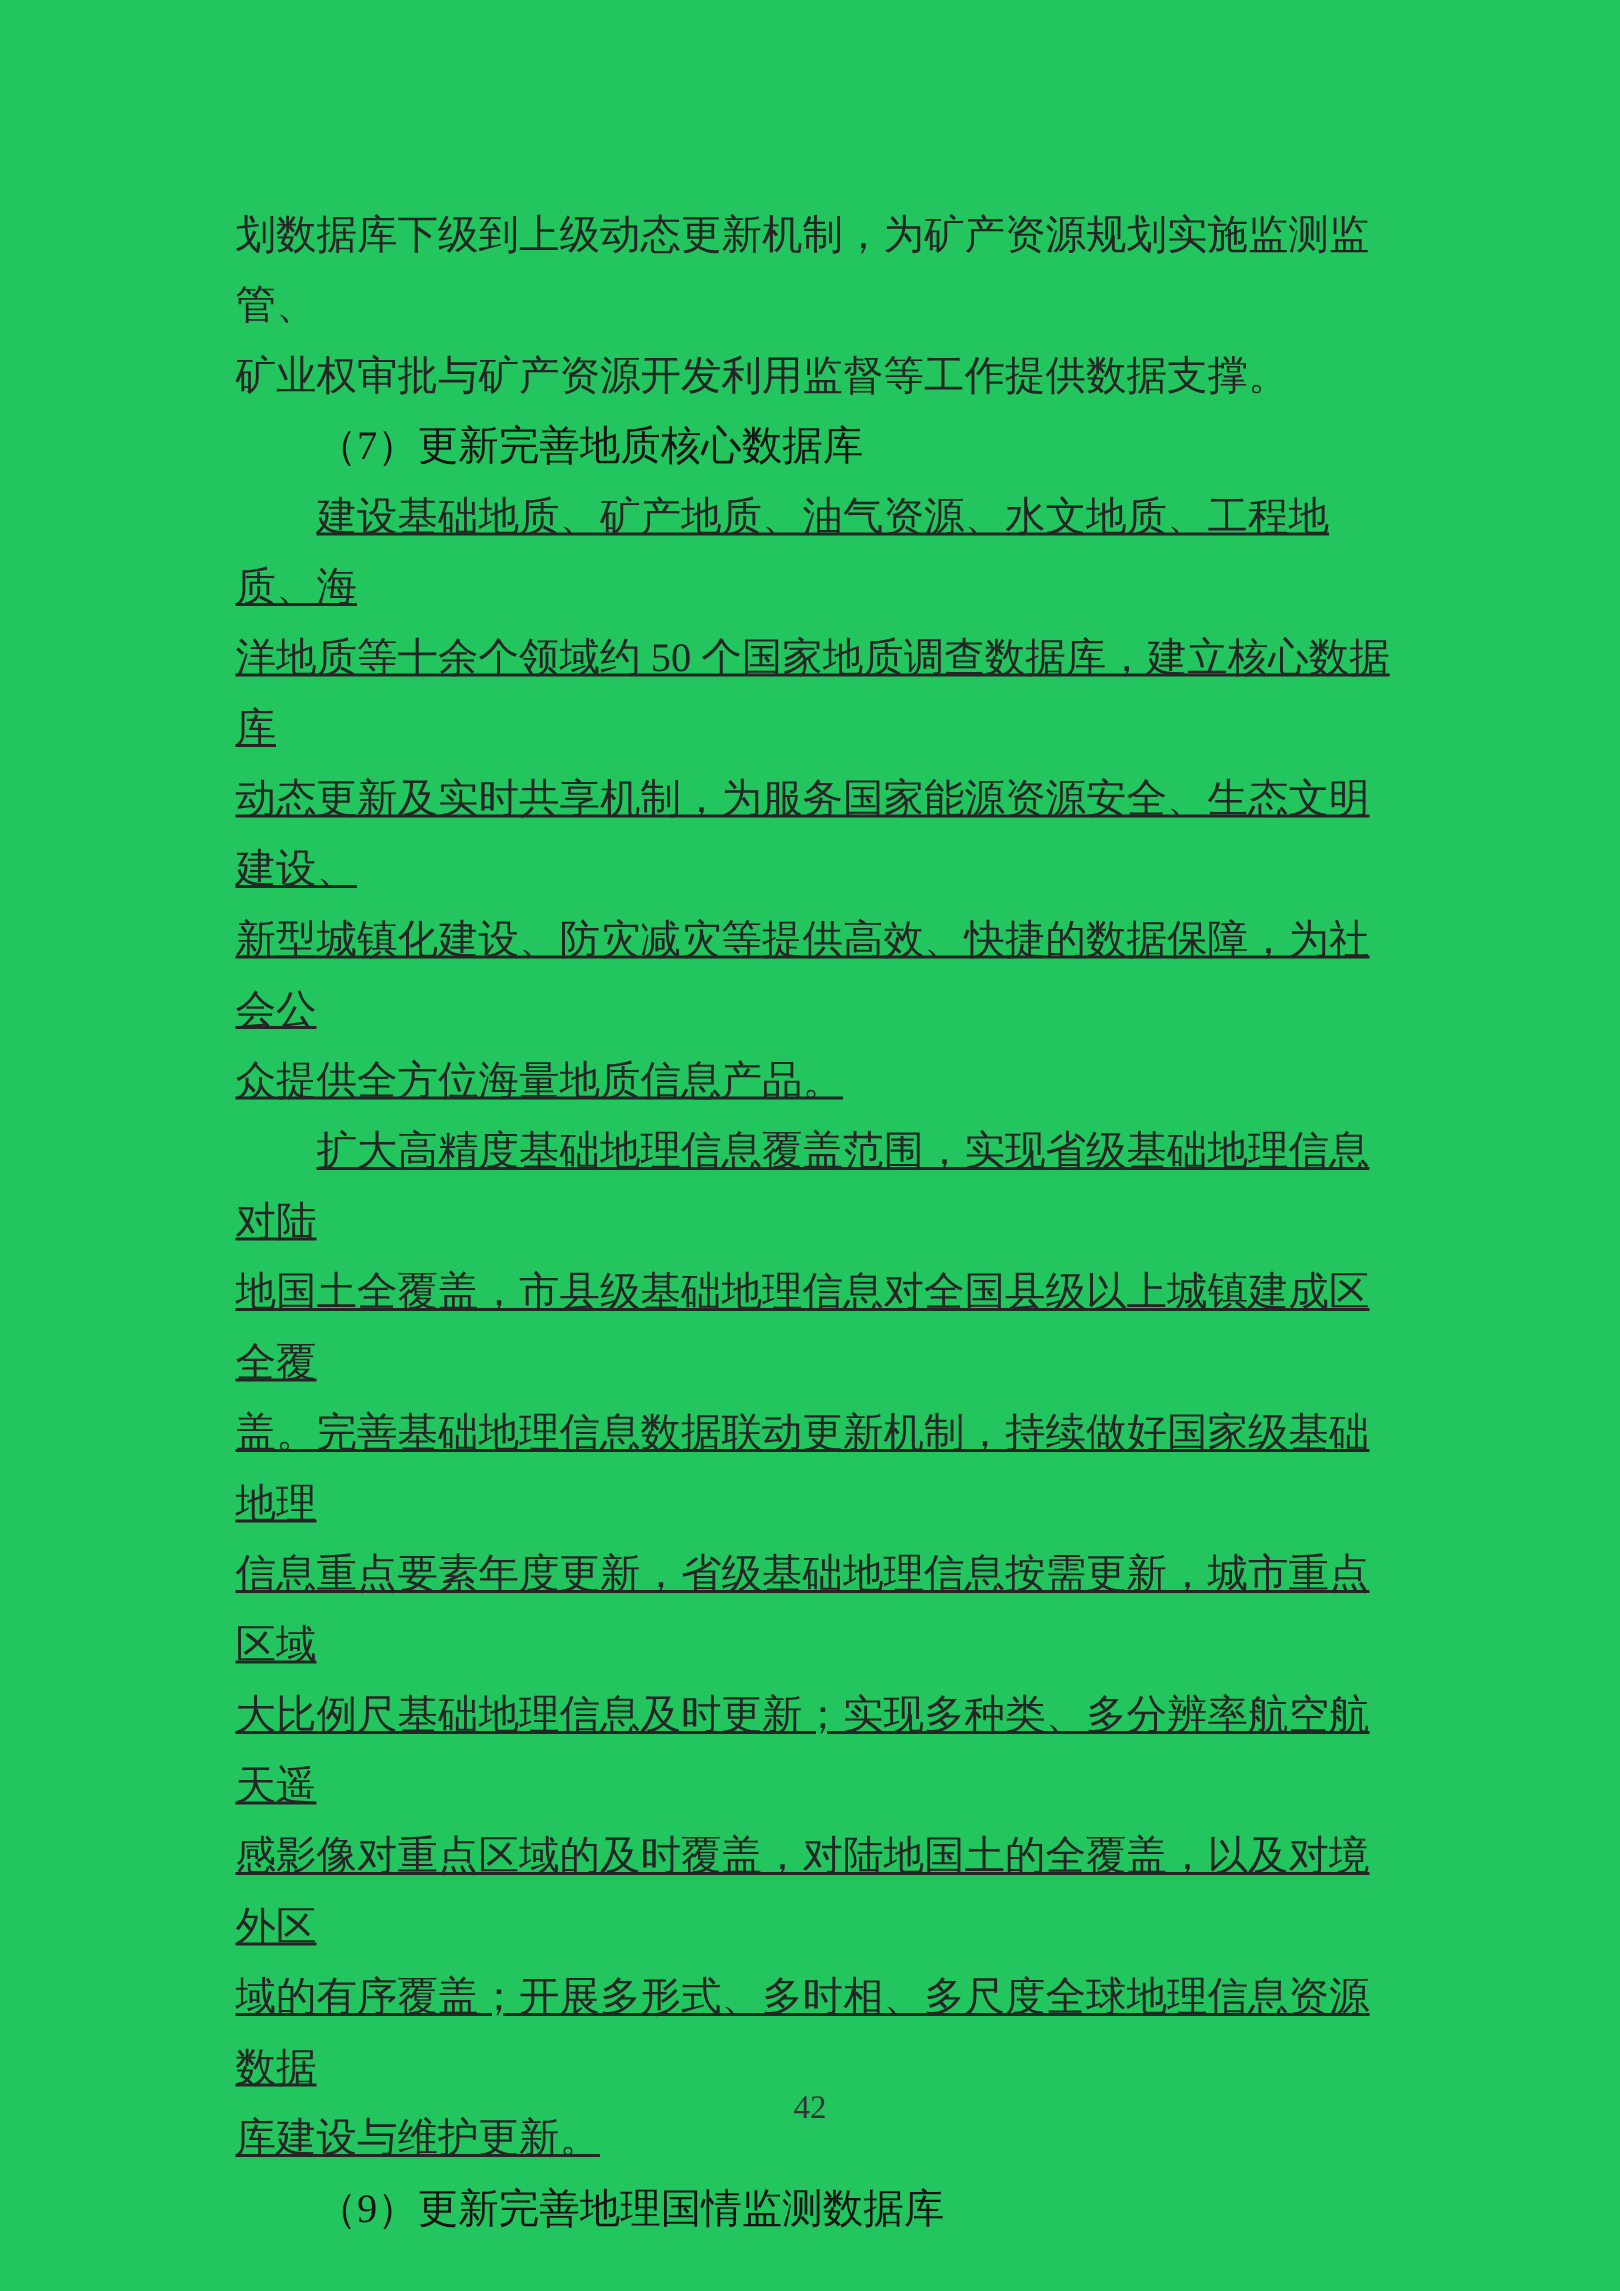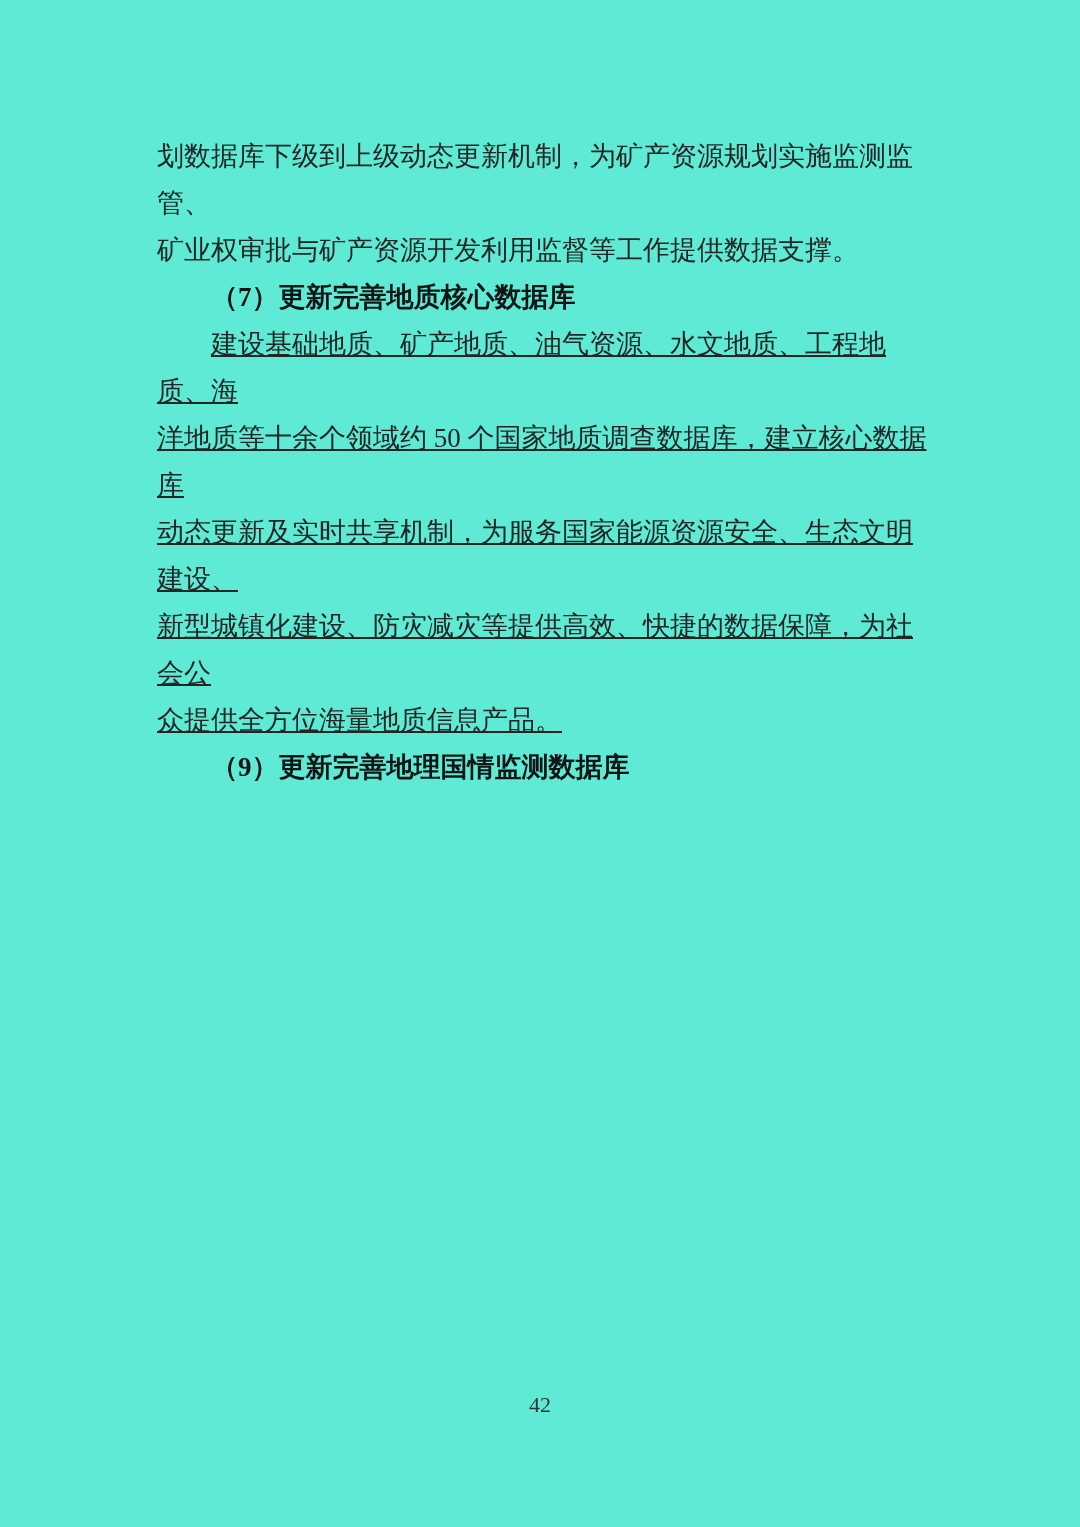--- a/index.html
+++ b/index.html
@@ -4,21 +4,21 @@
 <style>
   html, body {
     margin: 0;
     padding: 0;
     background: #ffffff;
   }
   .page {
     position: relative;
     width: 1080px;
     height: 1527px;
-    background: #5eead4;
+    background: #22c55e;
     overflow: hidden;
     font-family: "Liberation Serif", "DejaVu Serif", serif;
     color: #252525;
   }
   .content {
     position: absolute;
     left: 157px;
     top: 133px;
     width: 770px;
   }
@@ -29,21 +29,21 @@
     letter-spacing: 0px;
     text-align: left;
   }
   .para.indent {
     text-indent: 2em;
     text-decoration: underline;
   }
   .heading {
     font-size: 27px;
     line-height: 47px;
-    font-weight: bold;
+    font-weight: normal;
     color: #141414;
     text-indent: 2em;
     white-space: pre-line;
   }
   .page-number {
     position: absolute;
     top: 1390px;
     left: 0;
     width: 100%;
     text-align: center;
@@ -64,19 +64,27 @@
 
     <div class="heading">（7）更新完善地质核心数据库</div>
 
     <div class="para indent">建设基础地质、矿产地质、油气资源、水文地质、工程地质、海
 洋地质等十余个领域约 50 个国家地质调查数据库，建立核心数据库
 动态更新及实时共享机制，为服务国家能源资源安全、生态文明建设、
 新型城镇化建设、防灾减灾等提供高效、快捷的数据保障，为社会公
 众提供全方位海量地质信息产品。</div>
 
 
+    <div class="para indent">扩大高精度基础地理信息覆盖范围，实现省级基础地理信息对陆
+地国土全覆盖，市县级基础地理信息对全国县级以上城镇建成区全覆
+盖。完善基础地理信息数据联动更新机制，持续做好国家级基础地理
+信息重点要素年度更新，省级基础地理信息按需更新，城市重点区域
+大比例尺基础地理信息及时更新；实现多种类、多分辨率航空航天遥
+感影像对重点区域的及时覆盖，对陆地国土的全覆盖，以及对境外区
+域的有序覆盖；开展多形式、多时相、多尺度全球地理信息资源数据
+库建设与维护更新。</div>
 
     <div class="heading">（9）更新完善地理国情监测数据库</div>
 
   </div>
 
   <div class="page-number">42</div>
 </div>
 
 </body></html>

